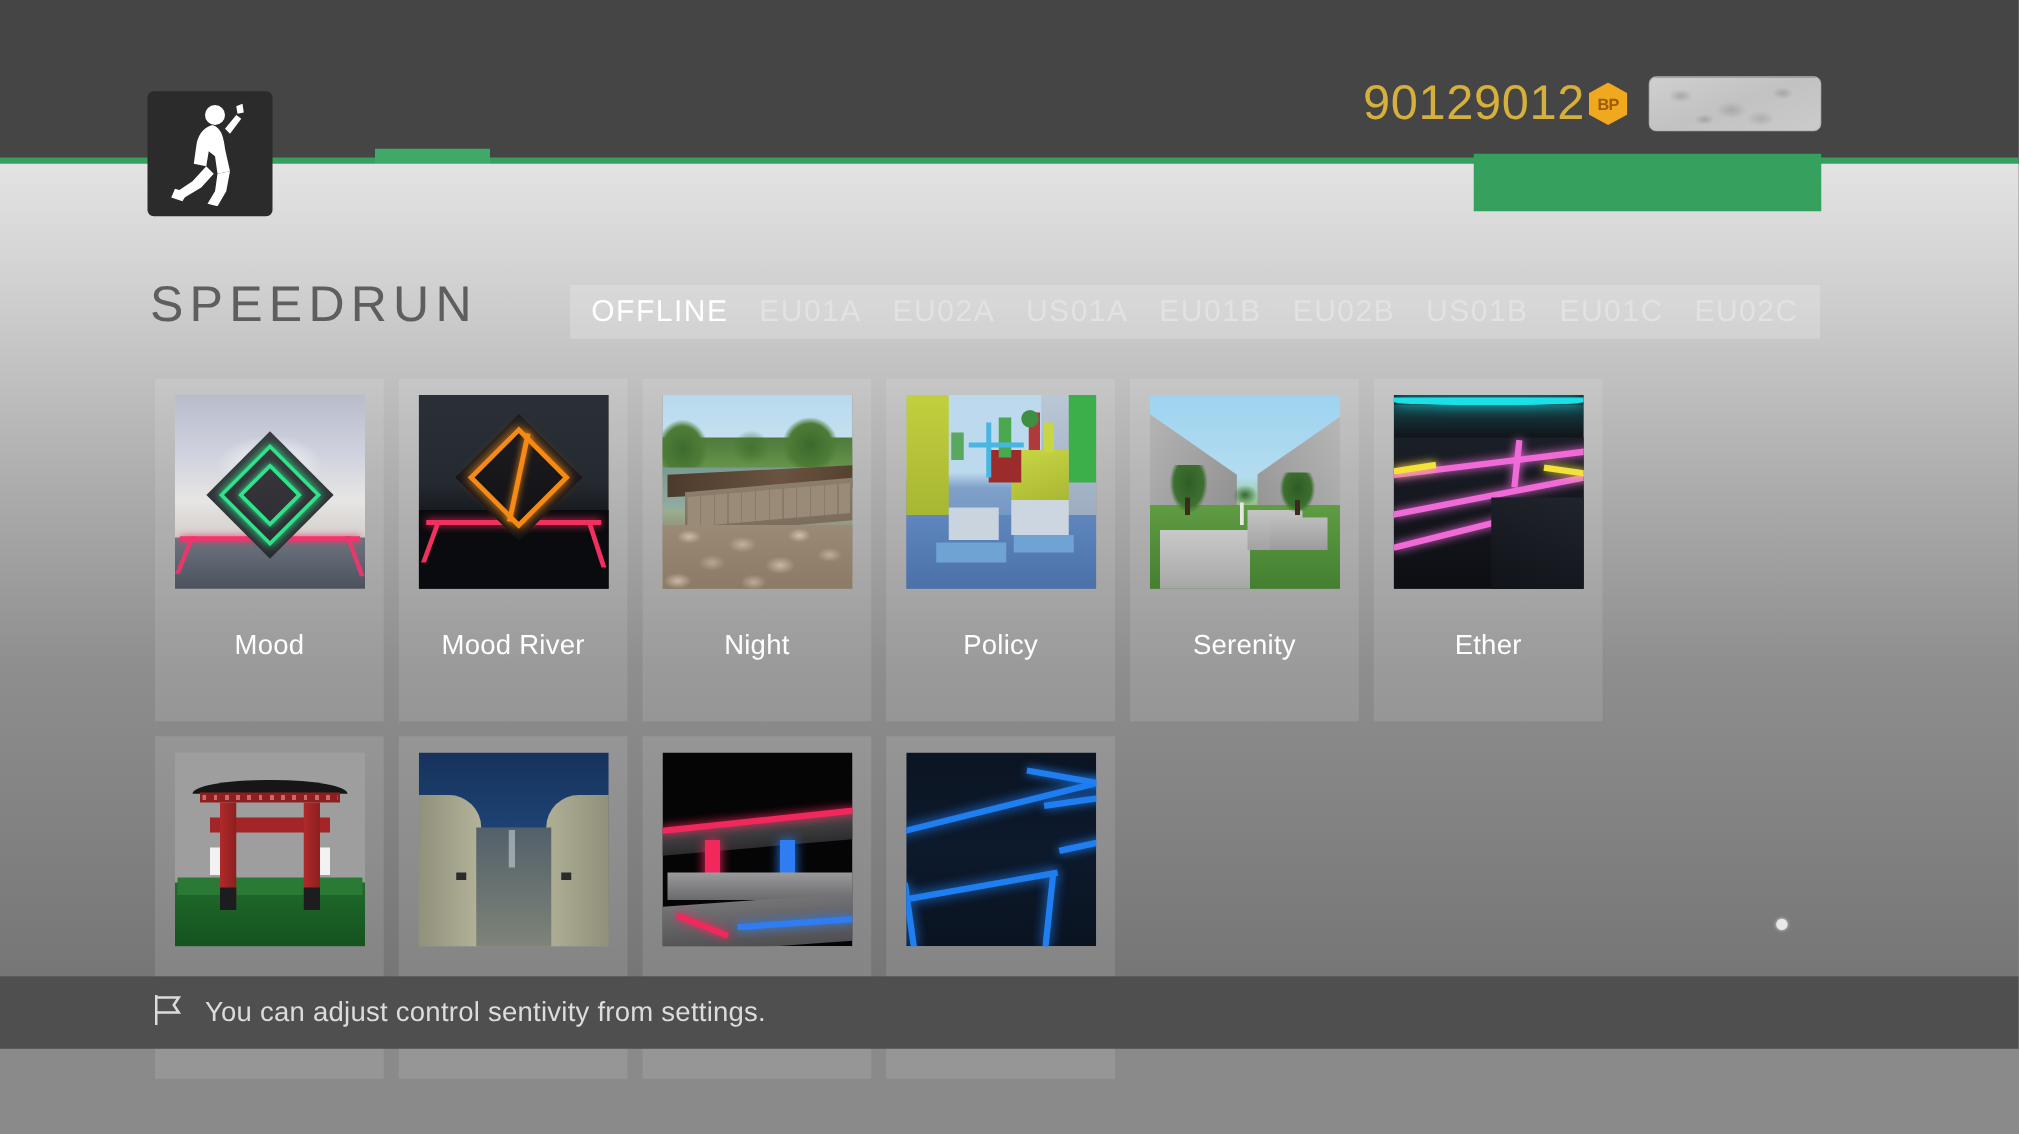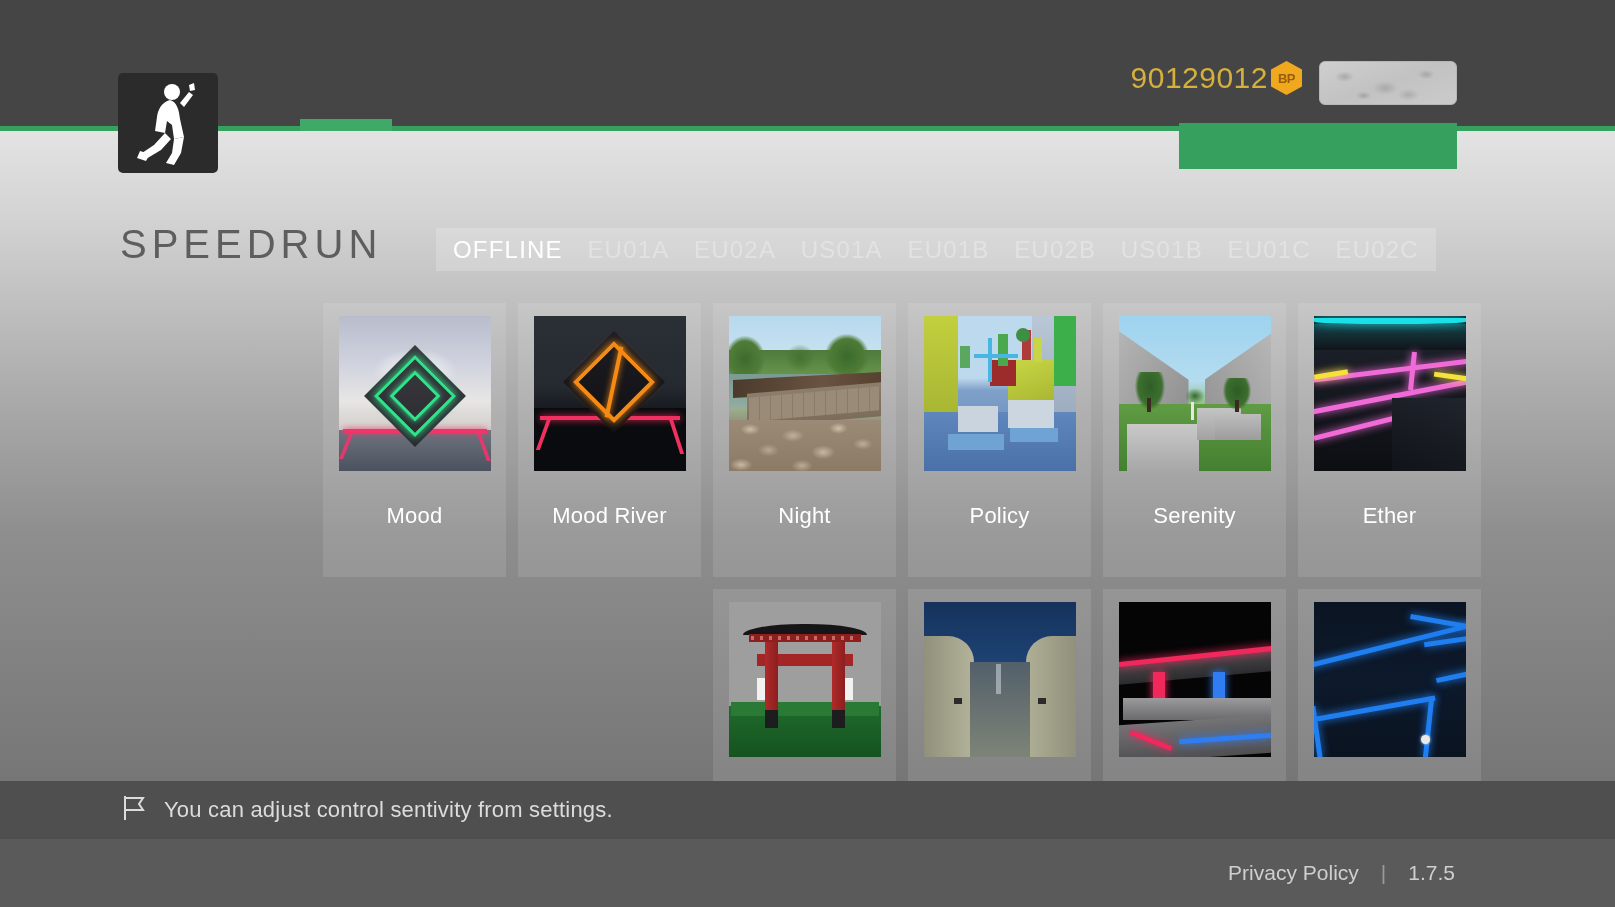--- a/index.html
+++ b/index.html
@@ -45,21 +45,21 @@
     cursor: pointer;
     line-height: 126px;
     margin-top: 8px;
   }
 
   .currency {
     position: absolute; right: 313px; top: 61px;
     display: flex; align-items: center; gap: 0px;
   }
   .currency-amount {
-    color: #d5b03c; font-size: 30px; letter-spacing: 0.5px;
+    color: #d5b03c; font-size: 39px; letter-spacing: 0.5px;
   }
   .bp-badge {
     position: relative; width: 31px; height: 34px; margin-left: 3px;
     display: flex; align-items: center; justify-content: center;
   }
   .bp-hex {
     position: absolute; inset: 0;
     background: #f0a81e;
     clip-path: polygon(50% 0%, 100% 25%, 100% 75%, 50% 100%, 0% 75%, 0% 25%);
   }
@@ -90,37 +90,37 @@
     position: absolute; left: 0; top: 131px; width: 1615px; height: 650px;
     background: linear-gradient(180deg, #e3e3e3 0%, #d2d2d2 14%, #a9a9a9 42%, #8e8e8e 62%, #767676 100%);
   }
 
   
   .page-title {
     position: absolute; left: 120px; top: 222px;
     color: #5e5e5e; font-size: 40px; letter-spacing: 5px; font-weight: 300;
   }
   .server-tabs {
-    position: absolute; left: 436px; top: 228px;
+    position: absolute; left: 456px; top: 228px;
     width: 1000px; height: 43px;
     background: rgba(255,255,255,0.20);
     display: flex; align-items: center; justify-content: space-between;
     padding: 0 9px;
   }
   .server-tab {
     color: #e2e2e2; font-size: 24px; letter-spacing: 1.2px;
     padding: 0 8px; cursor: pointer; white-space: nowrap;
   }
   .server-tab.active { color: #ffffff; }
 
   
   .grid {
-    position: absolute; left: 137px; top: 303px;
+    position: absolute; left: 124px; top: 303px;
     width: 1344px;
-    display: flex; flex-wrap: wrap; gap: 12px 12px; justify-content: flex-end;
+    display: flex; flex-wrap: wrap; gap: 12px 12px;
   }
   .card {
     width: 183px; height: 274px;
     background: rgba(255,255,255,0.11);
     display: flex; flex-direction: column; align-items: center;
     cursor: pointer;
     position: relative;
   }
   .card-thumb {
     width: 152px; height: 155px; margin-top: 13px;
@@ -406,19 +406,14 @@
   <div class="tip-bar">
     <span class="tip-flag">
       <svg width="24" height="26" viewBox="0 0 24 26">
         <path d="M3 1 L3 25" stroke="#dcdcdc" stroke-width="2" fill="none"></path>
         <path d="M3 3 L21 3 L17 9 L21 15 L3 15" stroke="#dcdcdc" stroke-width="2" fill="none"></path>
       </svg>
     </span>
     <span class="tip-text">You can adjust control sentivity from settings.</span>
   </div>
 
-  <div class="footer">
-    <span class="footer-link">Privacy Policy</span>
-    <span class="footer-sep">|</span>
-    <span class="footer-version">1.7.5</span>
-  </div>
 
 </div>
 
 </body></html>

